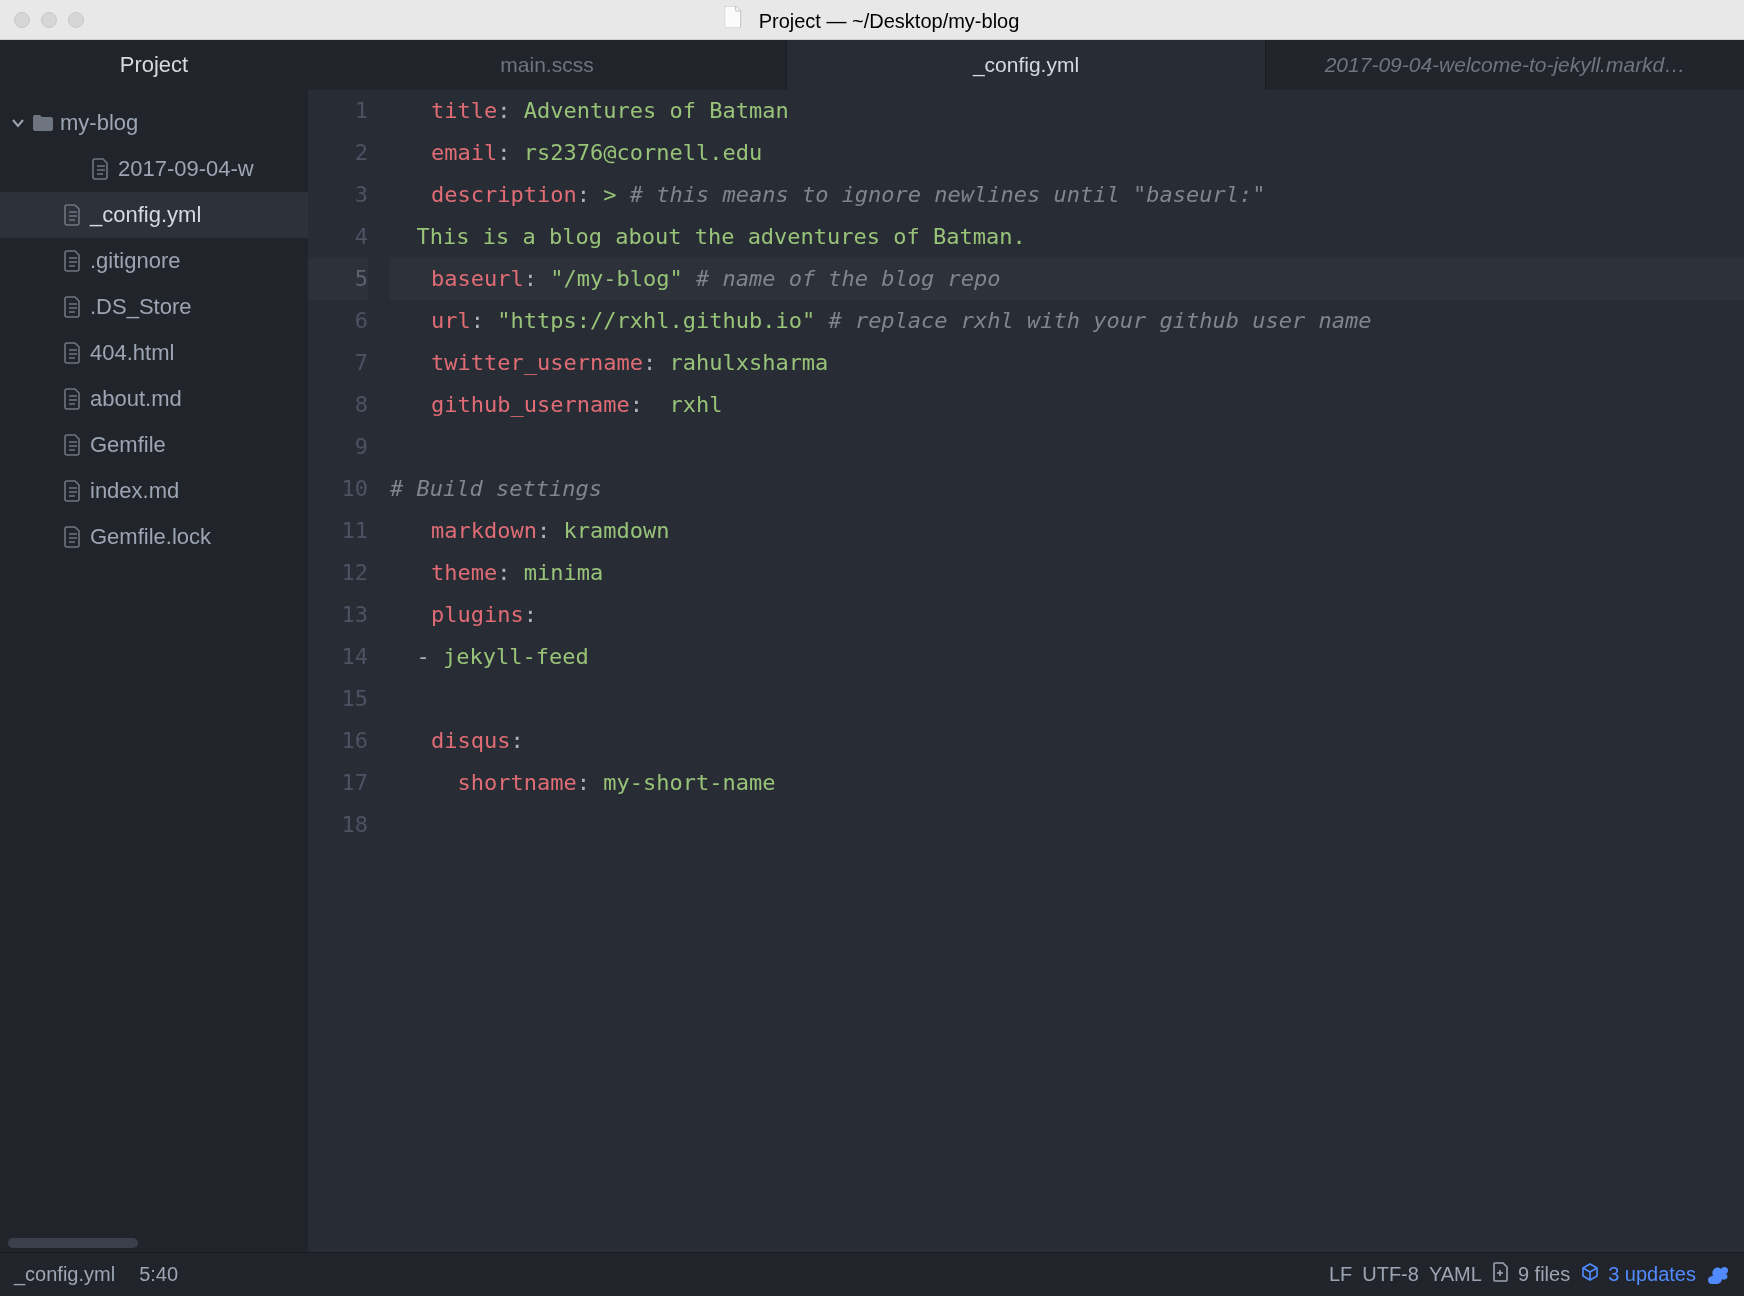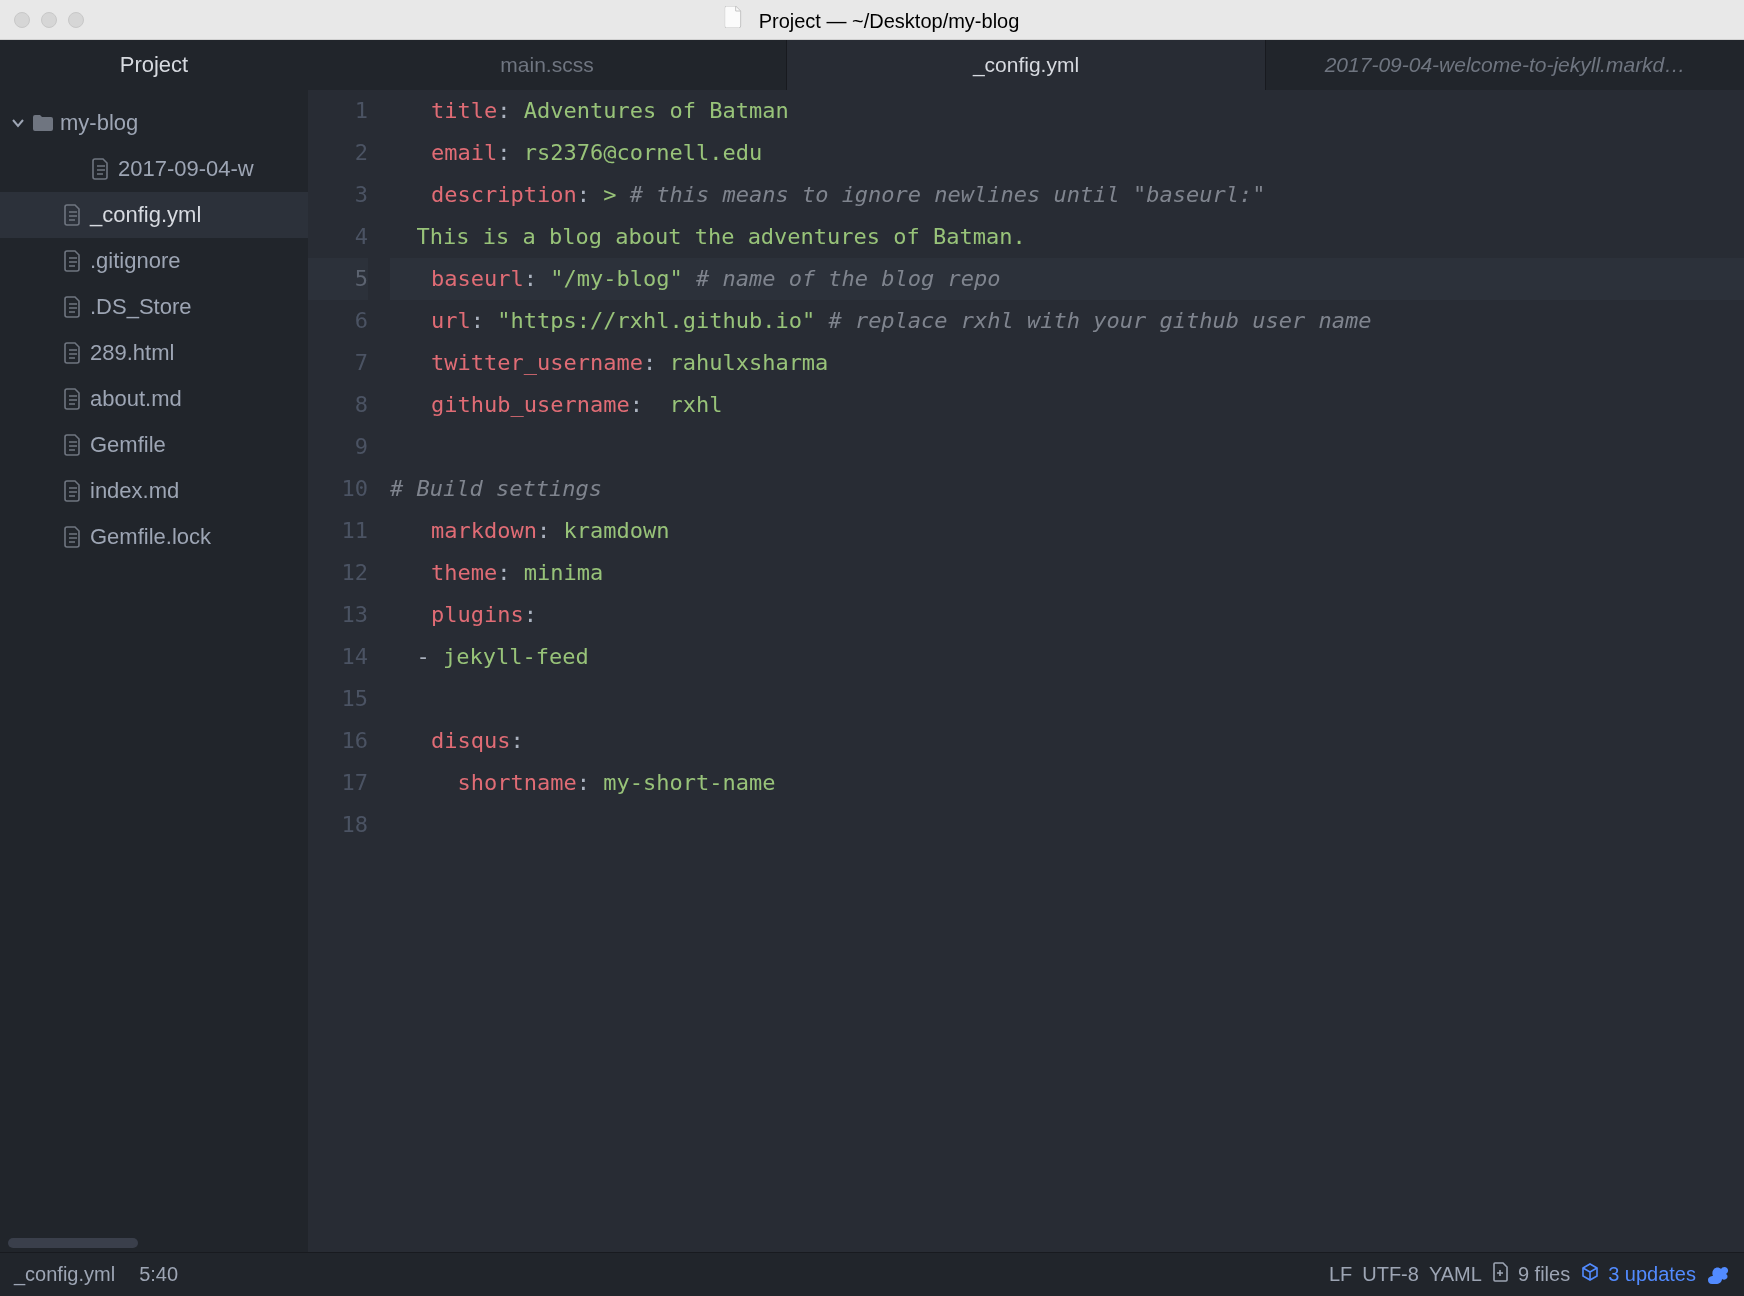--- a/index.html
+++ b/index.html
@@ -265,21 +265,21 @@
           <span>.DS_Store</span>
         </div>
         <div class="tree-row indent1">
           <span class="chev"></span>
           <span class="icon">
             <svg width="18" height="22" viewBox="0 0 18 22">
               <path d="M3 1h8l4 4v14a2 2 0 0 1-2 2H3a2 2 0 0 1-2-2V3a2 2 0 0 1 2-2z" fill="none" stroke="#6f7580" stroke-width="1.6"></path>
               <path d="M5 8h8M5 12h8M5 16h6" stroke="#6f7580" stroke-width="1.6"></path>
             </svg>
           </span>
-          <span>289.html</span>
+          <span>404.html</span>
         </div>
         <div class="tree-row indent1">
           <span class="chev"></span>
           <span class="icon">
             <svg width="18" height="22" viewBox="0 0 18 22">
               <path d="M3 1h8l4 4v14a2 2 0 0 1-2 2H3a2 2 0 0 1-2-2V3a2 2 0 0 1 2-2z" fill="none" stroke="#6f7580" stroke-width="1.6"></path>
               <path d="M5 8h8M5 12h8M5 16h6" stroke="#6f7580" stroke-width="1.6"></path>
             </svg>
           </span>
           <span>about.md</span>

